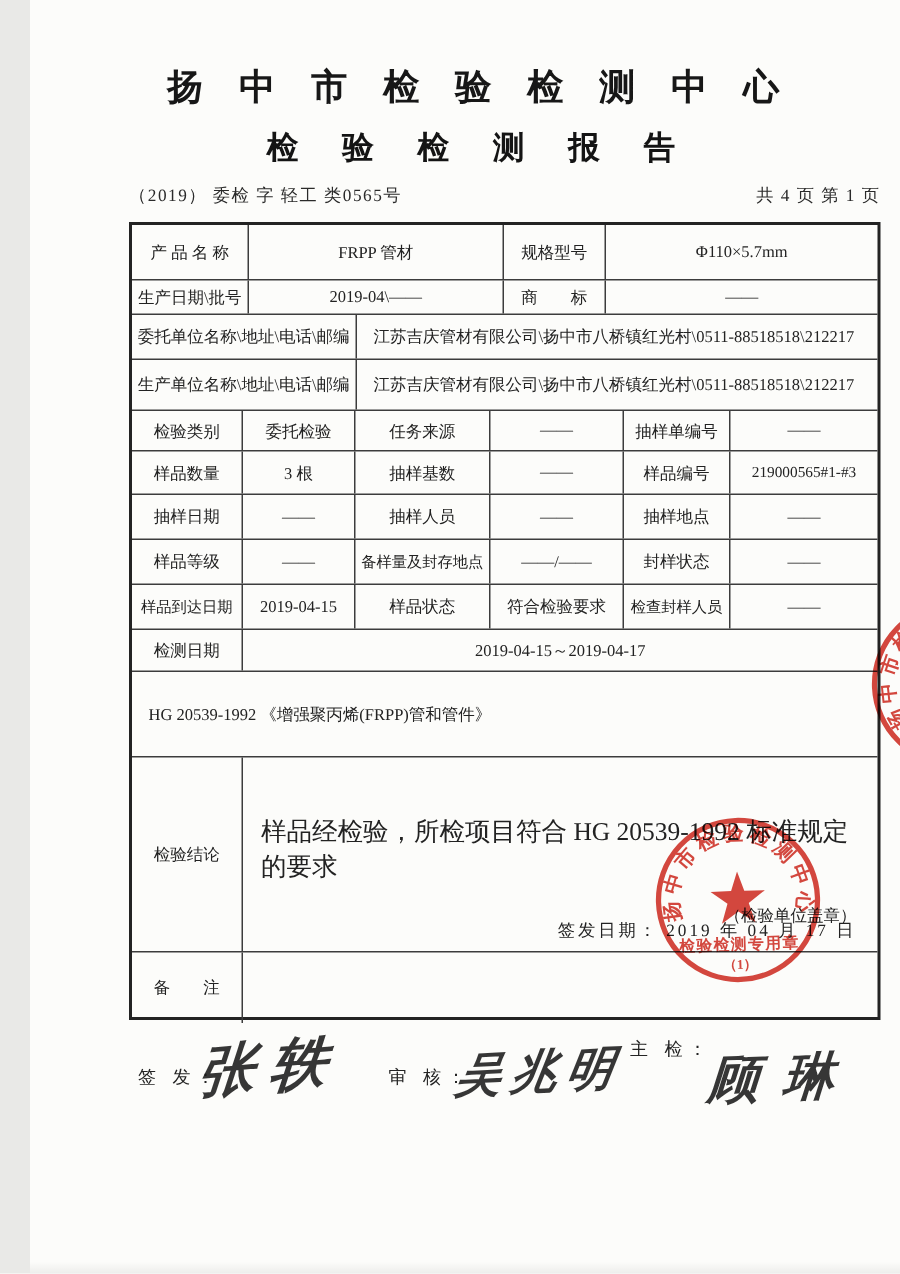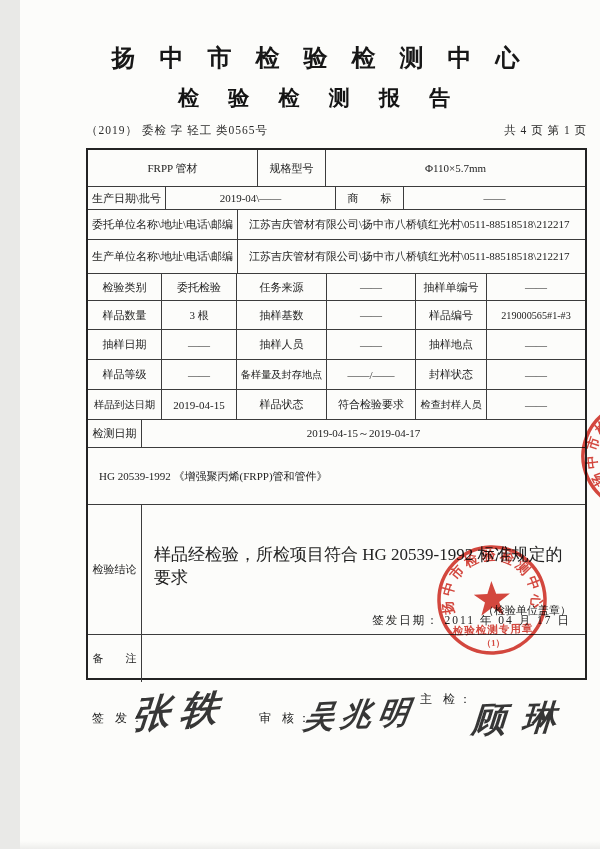--- a/index.html
+++ b/index.html
@@ -26,21 +26,21 @@
   .trow { display:flex; width:100%; border-bottom:1px solid #3c3c3c; }
   .trow:last-child { border-bottom:none; }
   .tc { border-right:1px solid #3c3c3c; display:flex; align-items:center; justify-content:center;
     font-size:11px; white-space:nowrap; color:#222; padding:0 2px; overflow:hidden; }
   .tc.last { border-right:none; flex:1; }
   .tc.left { justify-content:flex-start; padding-left:11px;font-family:Liberation Serif, serif; }
   .tc.small { font-size:10.2px; }
   .cA1{width:78px} .cA2{width:170px} .cA3{width:68px}
   .cB1{width:150px}
   .cC1{width:74px} .cC2{width:75px} .cC3{width:90px} .cC4{width:89px} .cC5{width:71px}
-  .cD1{width:54px}
+  .cD1{width:74px}
 
   .concl-cell { position:relative; display:block; padding:38px 12px 0 12px; white-space:normal; overflow:visible; }
   .concl-text { font-size:17px; }
   .seal-note { position:absolute; top:98px; right:14px; font-size:11px; }
   .issue-line { position:absolute; bottom:6px; right:14px; font-size:11.5px; letter-spacing:2px; }
 
   .sig-row { position:absolute; left:0; top:0; width:600px; height:849px; pointer-events:none; }
   .sig-label { position:absolute; font-size:12px; letter-spacing:4px; color:#242424; }
   .sig-name { position:absolute; font-style:italic; font-weight:700; color:#1b1b1b; opacity:.88; }
   .sig1 { left:112px; top:686px; font-size:38px; letter-spacing:10px; transform:rotate(-5deg) skewX(-10deg); }
@@ -60,20 +60,21 @@
   <div class="org-title">扬 中 市 检 验 检 测 中 心</div>
   <div class="report-title">检 验 检 测 报 告</div>
   <div class="docline">
     <span>（2019） 委检 字 轻工 类0565号</span>
     <span>共 4 页 第 1 页</span>
   </div>
 
   <div class="rtable">
 
     <div class="trow" style="height:37px">
+      <div class="tc cA1">产 品 名 称</div>
       <div class="tc cA2">FRPP 管材</div>
       <div class="tc cA3">规格型号</div>
       <div class="tc last">Φ110×5.7mm</div>
     </div>
 
     <div class="trow" style="height:23px">
       <div class="tc cA1">生产日期\批号</div>
       <div class="tc cA2">2019-04\——</div>
       <div class="tc cA3">商　　标</div>
       <div class="tc last">——</div>
@@ -143,21 +144,21 @@
       <div class="tc last left">HG 20539-1992 《增强聚丙烯(FRPP)管和管件》</div>
     </div>
 
     <div class="trow" style="height:130px">
       <div class="tc cD1">检验结论</div>
       <div class="tc last concl-cell">
         <div class="concl-text">样品经检验，所检项目符合 HG 20539-1992 标准规定的要求</div>
         <div class="seal-note">（检验单位盖章）</div>
         <div class="issue-line">
           <span>签发日期：</span>
-          <span>2011 年 04 月 17 日</span>
+          <span>2019 年 04 月 17 日</span>
         </div>
       </div>
     </div>
 
     <div class="trow" style="height:47px">
       <div class="tc cD1">备　　注</div>
     </div>
 
   </div>
 

